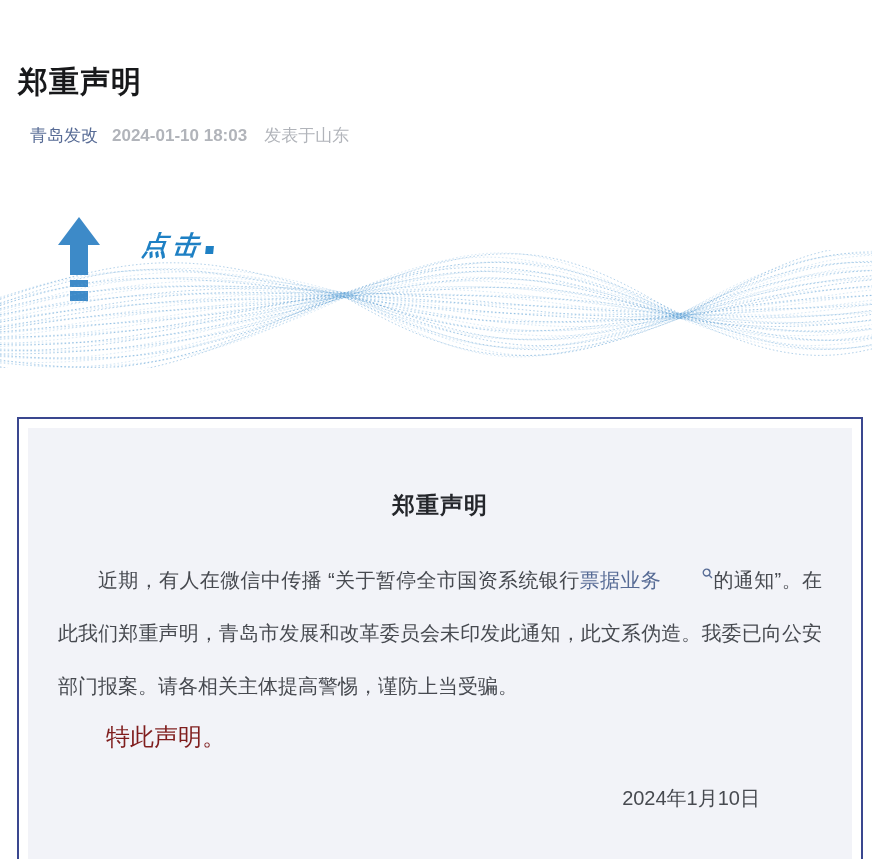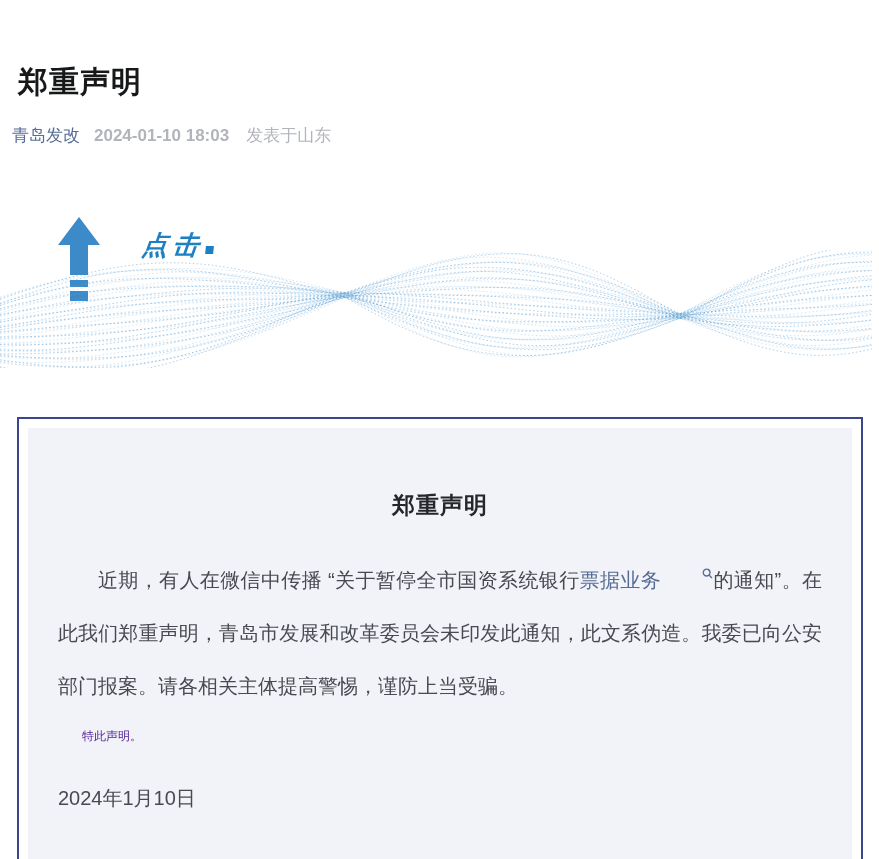--- a/index.html
+++ b/index.html
@@ -11,21 +11,21 @@
   }
   .page { position: absolute; inset: 0; margin-top: 46px; }
 
   
   .article-title {
     position: absolute; left: 18px; top: 16px;
     font-size: 30px; font-weight: 700; color: #17181a;
     letter-spacing: 1px; margin: 0;
   }
   .byline {
-    position: absolute; left: 12px; top: 78px;
+    position: absolute; left: 30px; top: 78px;
     font-size: 17px; display: flex; align-items: baseline;
   }
   .account-name { color: #576b95; cursor: pointer; }
   .publish-time { color: #b1b4ba; margin-left: 14px; font-weight: bold; }
   .publish-location { color: #b1b4ba; margin-left: 17px; }
 
   
   .figure { position: absolute; left: 0; top: 130px; width: 879px; height: 212px; }
   .up-arrow { position: absolute; left: 57px; top: 41px; }
   .click-hint {
@@ -59,36 +59,36 @@
     font-size: 23px; font-weight: 700; color: #24262b;
     letter-spacing: 1px;
   }
   .statement-body {
     margin: 33px 0 0 0;
     font-size: 20px; line-height: 53px; color: #474a50;
     text-align: justify; text-indent: 2em;
   }
   .statement-closing {
     margin: 0;
-    font-size: 12px; line-height: 47px; color: #4c1d95;
+    font-size: 24px; line-height: 47px; color: #7f1d1d;
     text-indent: 2em;
   }
   .search-link { color: #576b95; text-decoration: none; cursor: pointer; }
   .search-sup {
     display: inline-block; vertical-align: super;
     line-height: 0; margin-left: 1px;
   }
   .signature { margin-top: 18px; }
   .signature-org {
     font-size: 20px; line-height: 47px; color: #474a50;
     text-align: right; padding-right: 22px;
   }
   .signature-date {
     font-size: 20px; line-height: 41px; color: #474a50;
-    text-align: left; padding-right: 62px;
+    text-align: right; padding-right: 62px;
   }
 </style>
 </head>
 <body>
 
 <div class="page">
 
   <h1 class="article-title">郑重声明</h1>
 
   <div class="byline">

